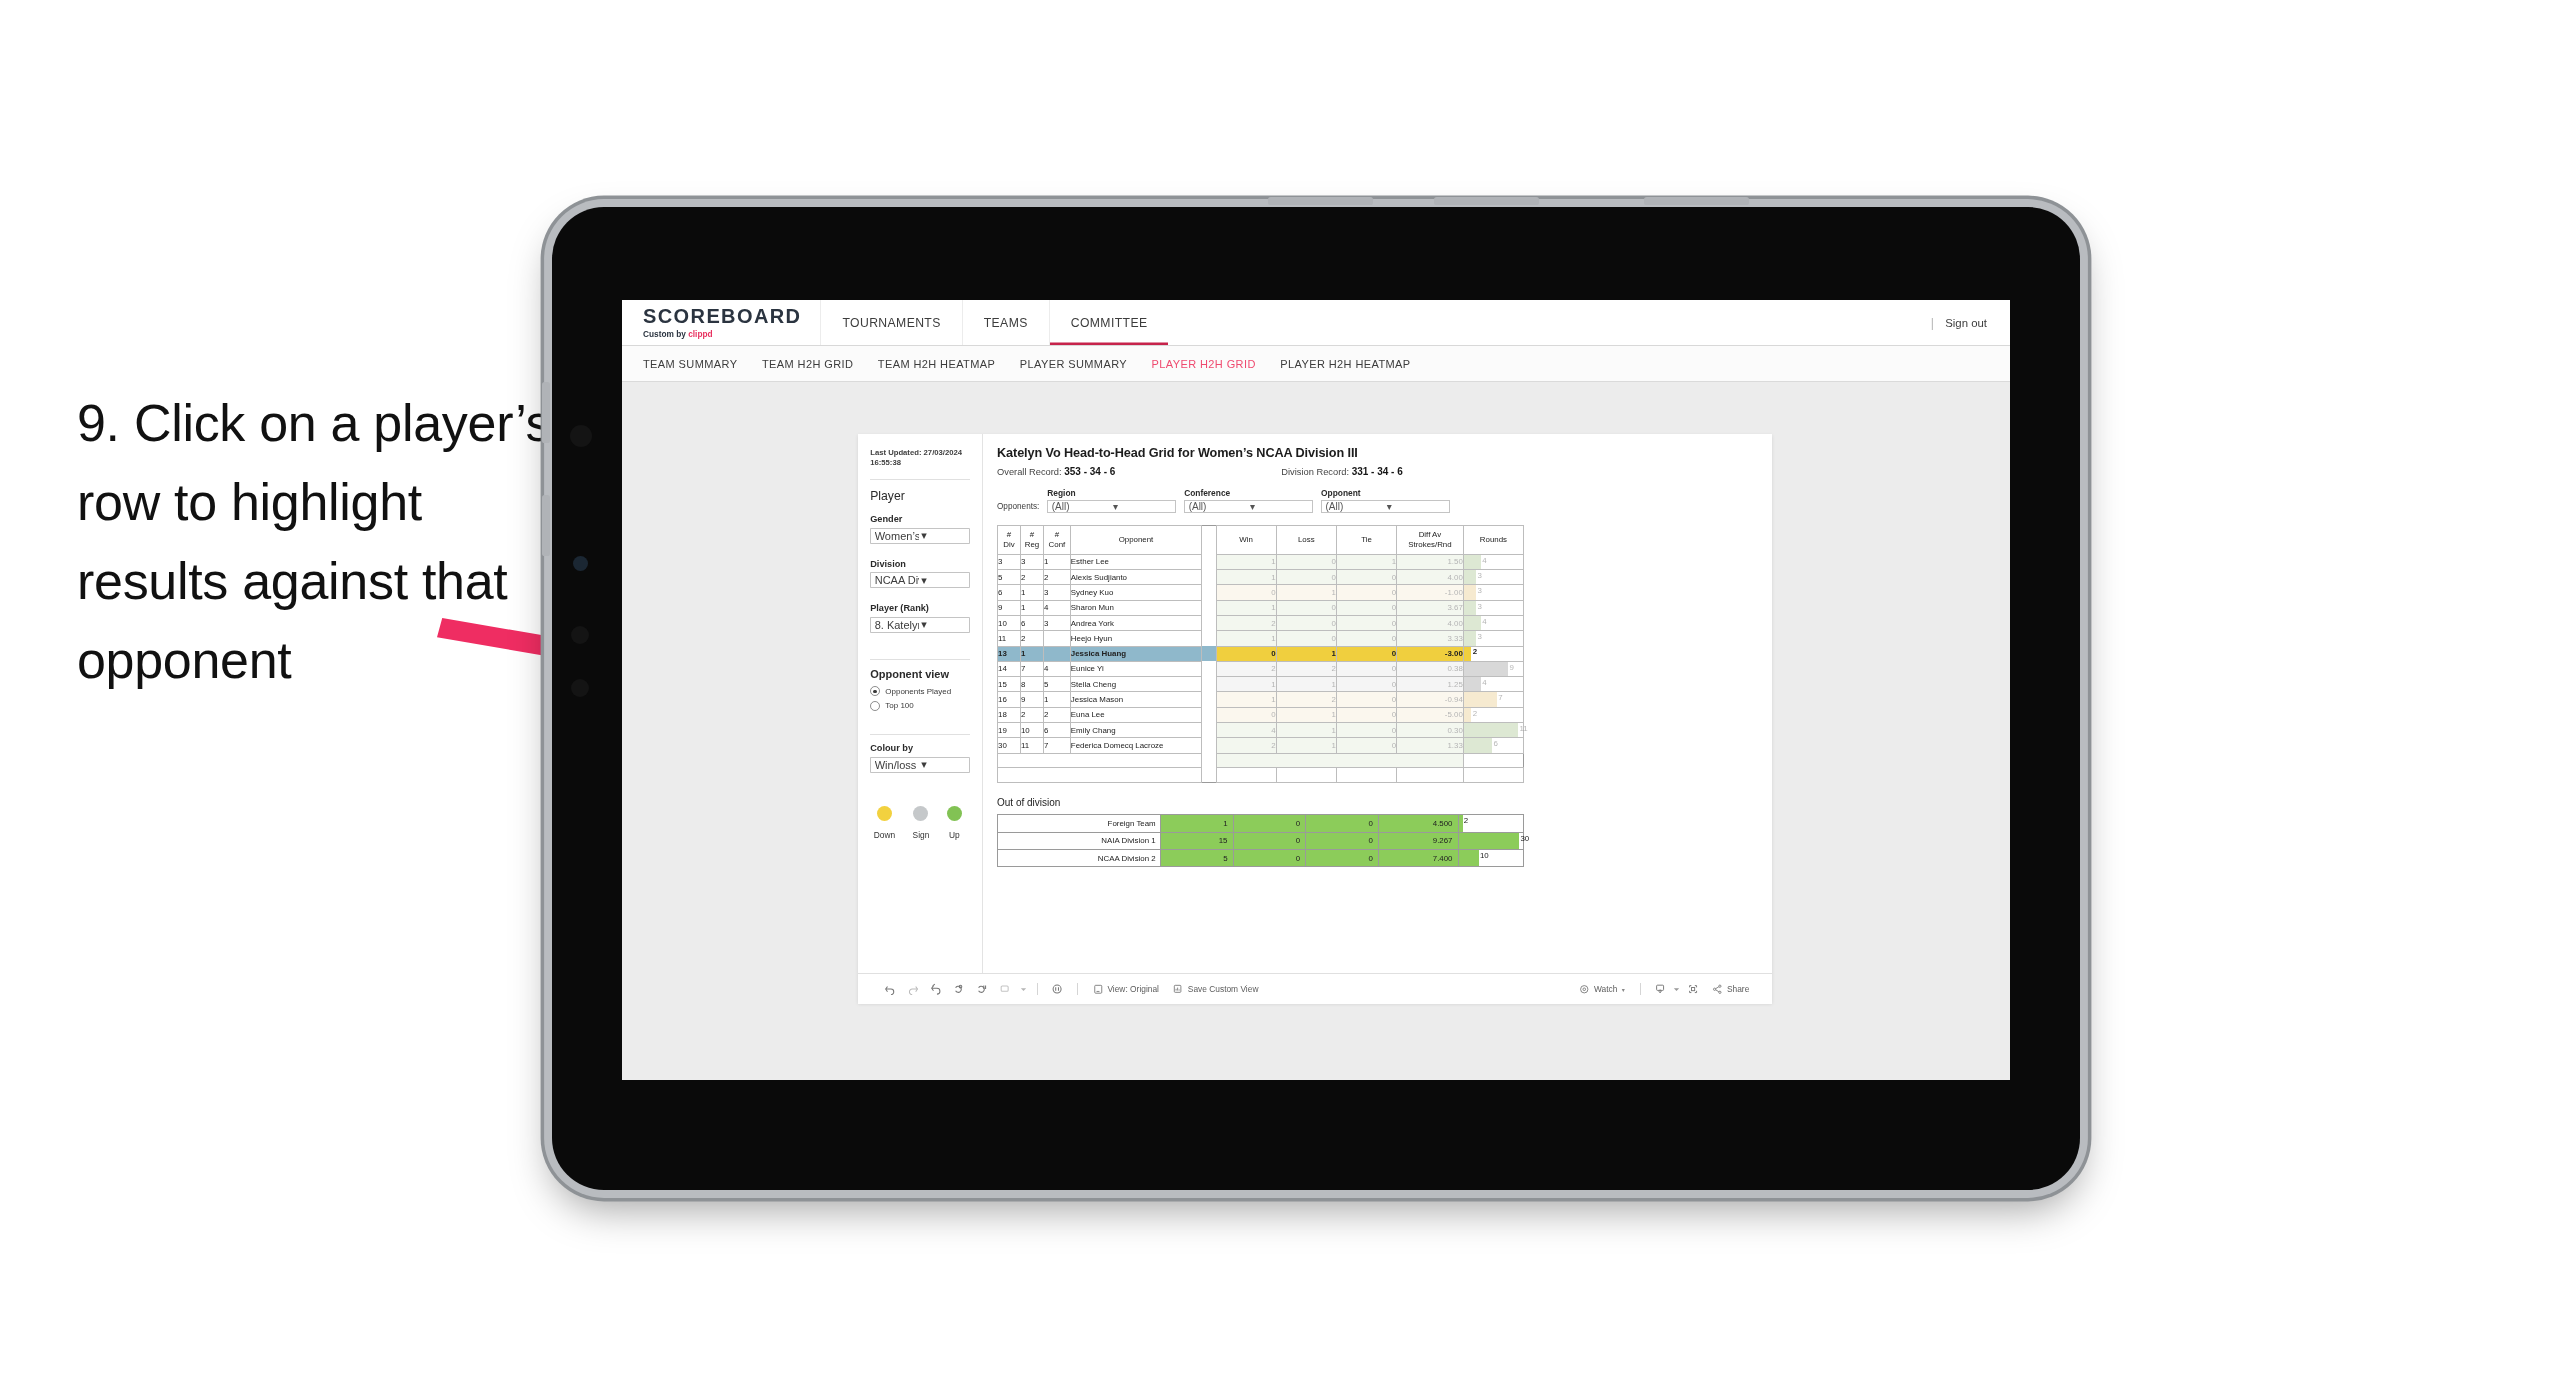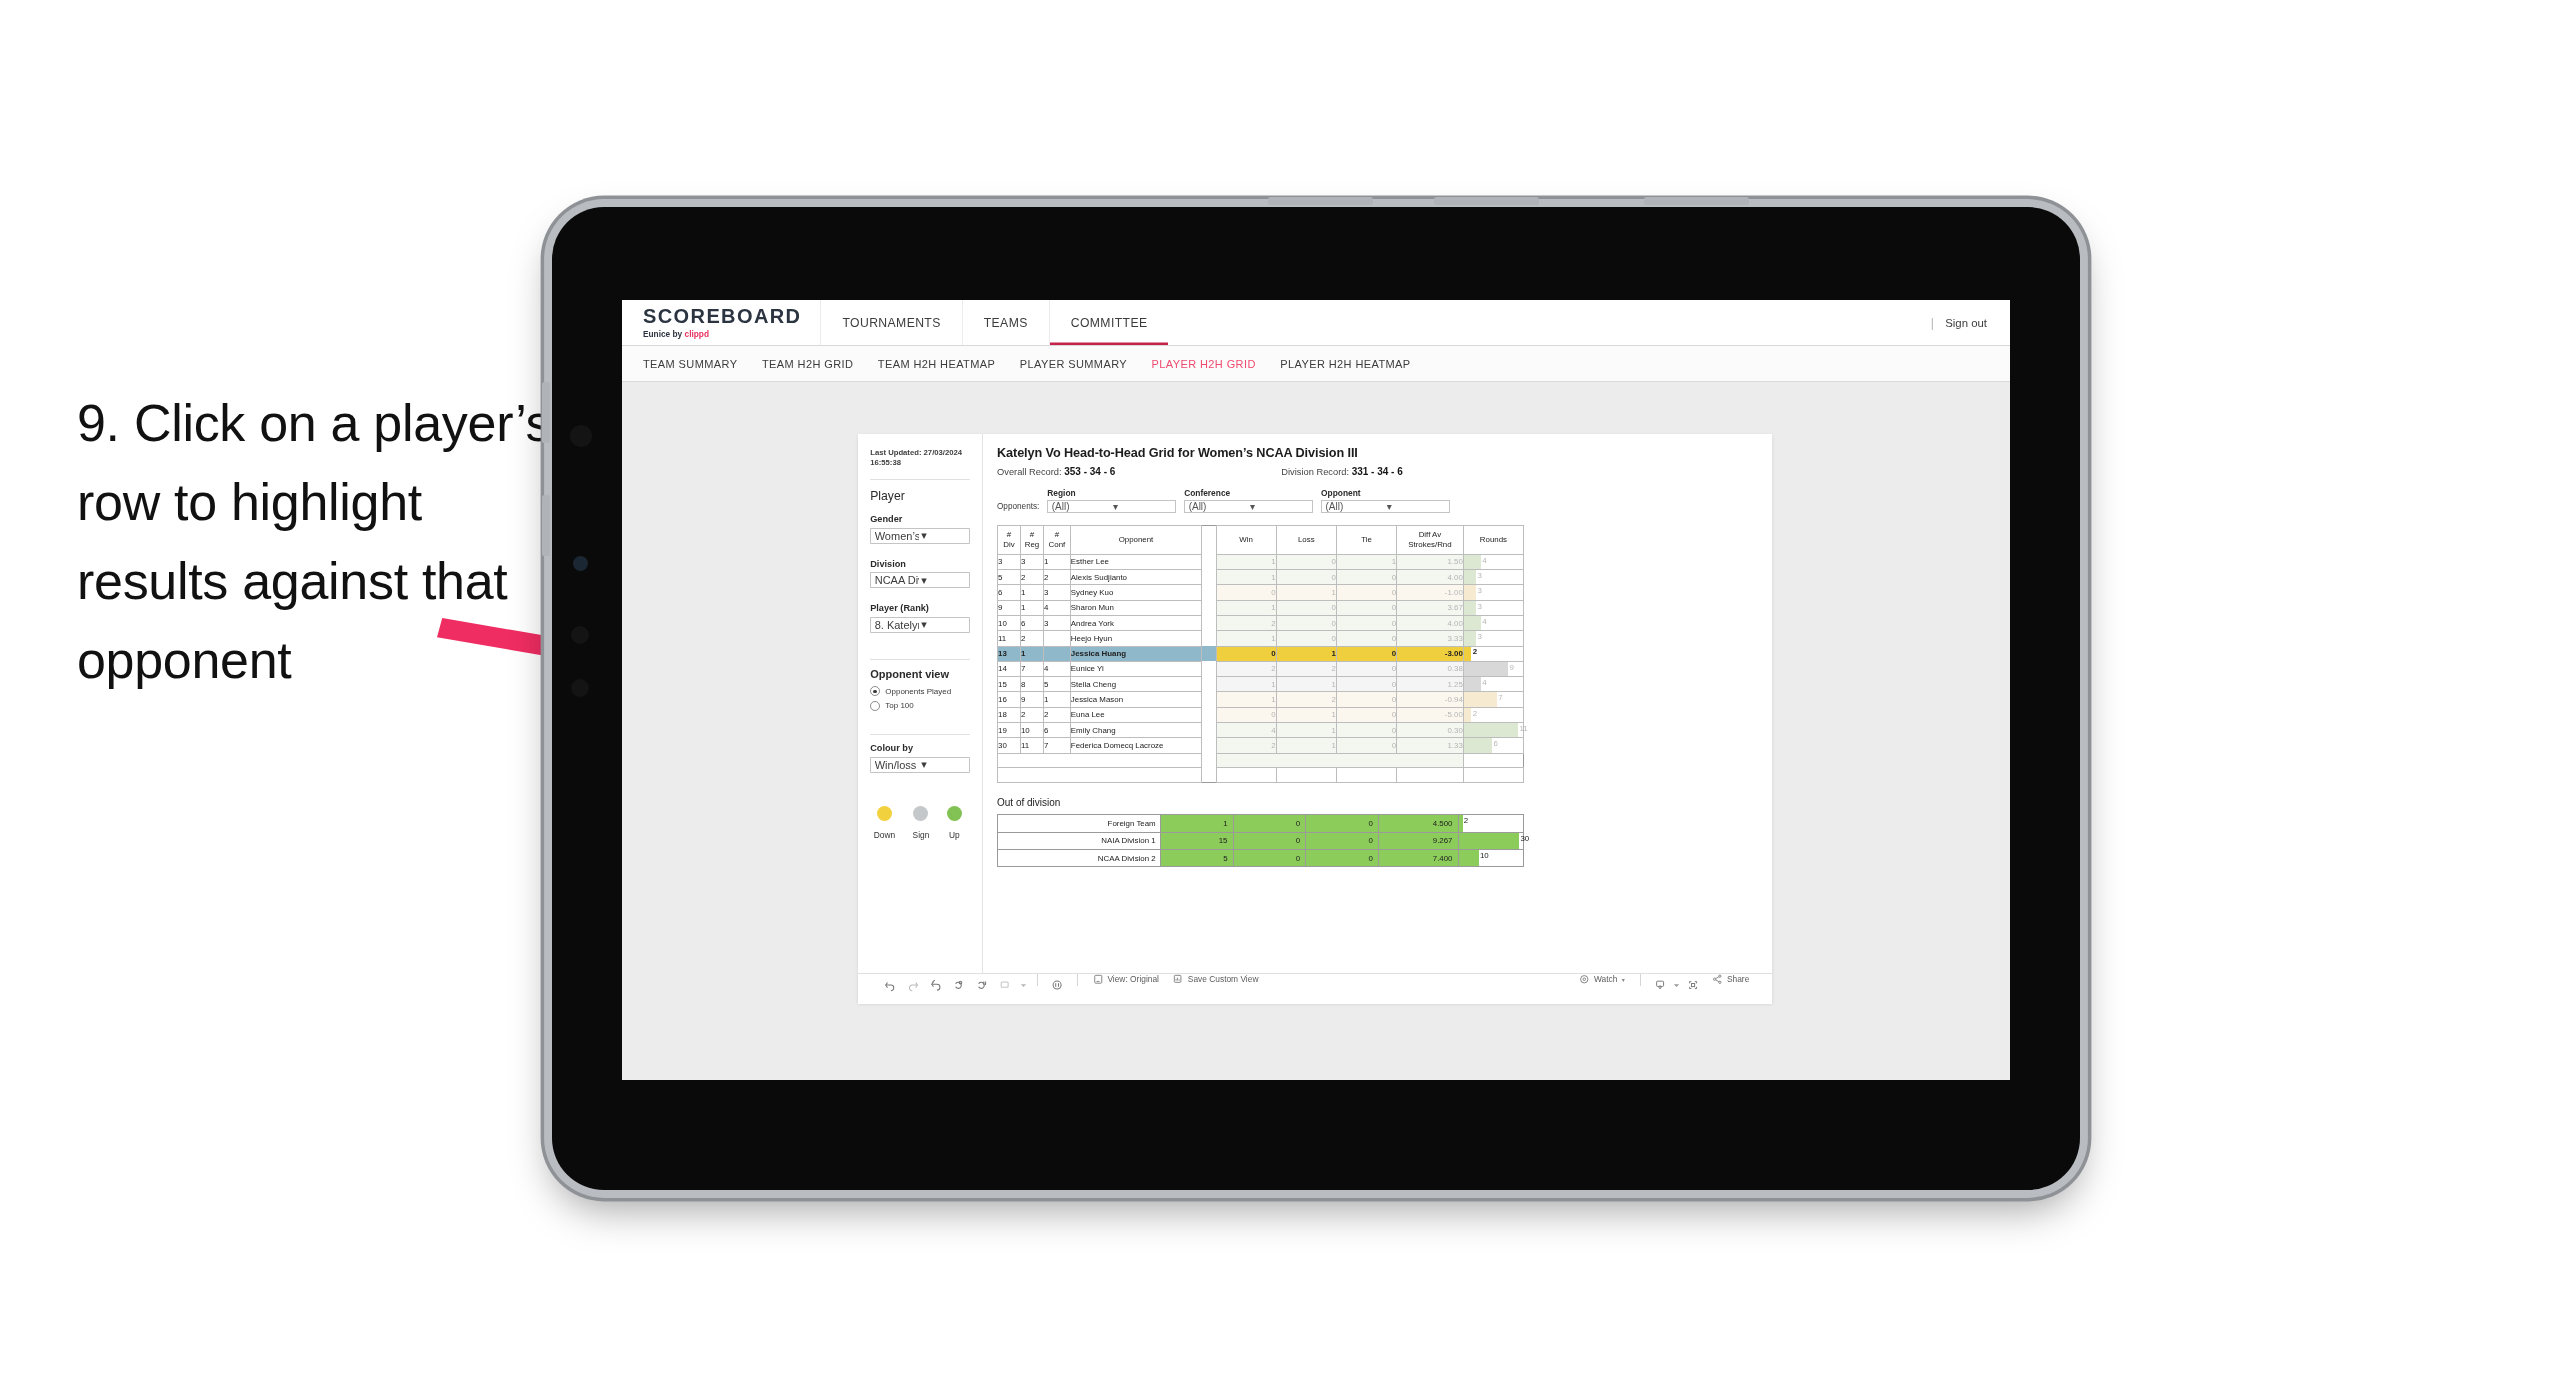--- a/index.html
+++ b/index.html
@@ -135,21 +135,21 @@
   
   #ood-title{margin-top:14px;font-size:10px;color:#222;}
   #ood{margin-top:6.1px;width:527px;border-collapse:collapse;table-layout:fixed;}
   #ood td{border:0.9px solid #9a9a9a;height:14.3px;font-size:7.9px;color:#222;}
   .ood-lab{width:131px;text-align:right;padding-right:4.4px;background:#fff;}
   .ood-v{width:54px;text-align:right;padding-right:5.2px;background:#8ccc5a;}
   .ood-diff{width:60px;text-align:right;padding-right:5.2px;background:#8ccc5a;}
   .ood-r{width:54px;position:relative;padding:0;background:#fff;}
 
   
-  #toolbar{height:30px;border-top:0.9px solid #e0e0e0;display:flex;align-items:flex-start;
+  #toolbar{height:30px;border-top:0.9px solid #e0e0e0;display:flex;align-items:center;
            padding-left:21px;gap:0;background:#fff;}
   .tb{display:flex;align-items:center;justify-content:center;width:23px;height:23px;
       color:#777;cursor:pointer;}
   .tb svg{display:block;}
   .tb-sep{width:0.9px;height:12.2px;background:#d5d5d5;margin:0 7.9px;}
   .tb-text{display:flex;align-items:center;gap:4.4px;font-size:8.4px;color:#5c5c5c;
            cursor:pointer;padding:0 7px;white-space:nowrap;}
   .tb-spacer{flex:1;}
 </style>
 </head>
@@ -170,21 +170,21 @@
   <div id="dot-c"></div>
   <div id="camera"></div>
   <div id="dot-a"></div>
   <div id="dot-b"></div>
 
   <div id="screen">
 
     <div id="topnav">
       <div id="brand">
         <div class="brand-name">SCOREBOARD</div>
-        <div class="brand-sub"><span>Eunice by</span> <span class="clippd">clippd</span></div>
+        <div class="brand-sub"><span>Custom by</span> <span class="clippd">clippd</span></div>
       </div>
       <div class="topnav-item">TOURNAMENTS</div>
       <div class="topnav-item">TEAMS</div>
       <div class="topnav-item active">COMMITTEE</div>
       <div id="signout-wrap">
         <span class="sep">|</span>
         <span id="signout">Sign out</span>
       </div>
     </div>
 

